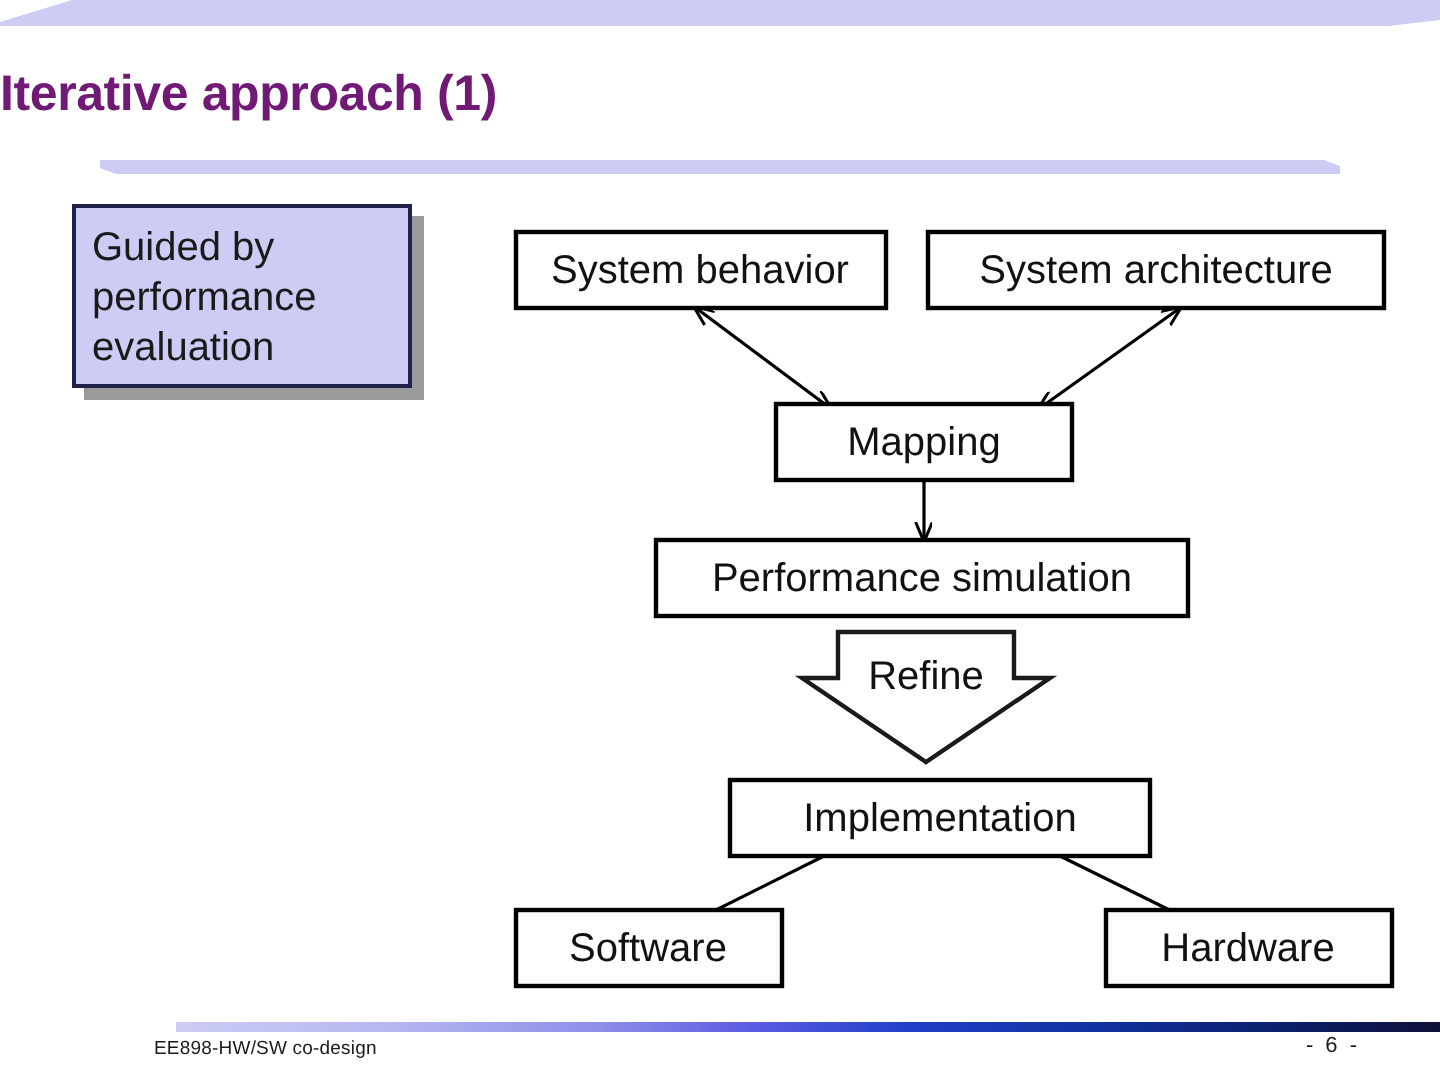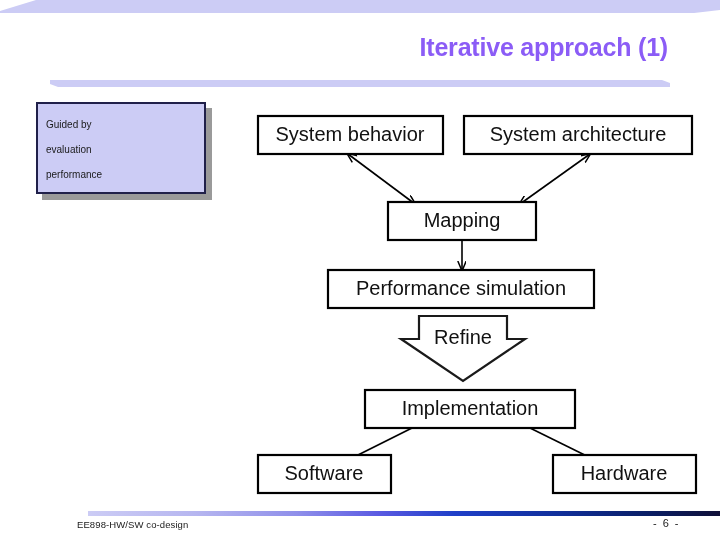--- a/index.html
+++ b/index.html
@@ -20,24 +20,24 @@
     position: absolute;
     left: 0; top: 0;
     width: 720px; height: 13px;
   }
 
   
   #slide-title {
     position: absolute;
     left: 0; top: 33px;
     width: 668px;
-    text-align: right;
+    text-align: left;
     font-size: 25px;
     font-weight: bold;
-    color: #8b5cf6;
+    color: #701a75;
     letter-spacing: -0.2px;
   }
 
   
   #title-rule {
     position: absolute;
     left: 50px; top: 80px;
     width: 620px; height: 7px;
   }
 
@@ -51,21 +51,21 @@
   #callout-box {
     position: absolute;
     left: 36px; top: 102px;
     width: 170px; height: 92px;
     background: #ccccf5;
     border: 2px solid #20204a;
     box-sizing: border-box;
     padding: 8px 0 0 8px;
   }
   #callout-box .line {
-    font-size: 10px;
+    font-size: 20px;
     color: #1a1a1a;
     line-height: 25px;
     white-space: nowrap;
   }
 
   
   #flow-diagram {
     position: absolute;
     left: 230px; top: 100px;
   }
@@ -124,22 +124,22 @@
 
 <div id="slide-title">Iterative approach (1)</div>
 
 <svg id="title-rule" width="620" height="7" viewBox="0 0 620 7">
   <polygon points="0,0 612,0 620,3 620,7 8,7 0,4" fill="#ccccf5"></polygon>
 </svg>
 
 <div id="callout-shadow"></div>
 <div id="callout-box">
   <div class="line">Guided by</div>
+  <div class="line">performance</div>
   <div class="line">evaluation</div>
-  <div class="line">performance</div>
 </div>
 
 <svg id="flow-diagram" width="490" height="400" viewBox="0 0 490 400">
 
   <defs>
     <marker id="head" markerWidth="11" markerHeight="11" refX="9" refY="4.2" orient="auto" markerUnits="userSpaceOnUse">
       <path d="M0,0 L10,4.2 L0,8.4" fill="none" stroke="#000" stroke-width="1.5"></path>
     </marker>
     <marker id="tail" markerWidth="11" markerHeight="11" refX="1.5" refY="4.2" orient="auto" markerUnits="userSpaceOnUse">
       <path d="M10,0 L0,4.2 L10,8.4" fill="none" stroke="#000" stroke-width="1.5"></path>

